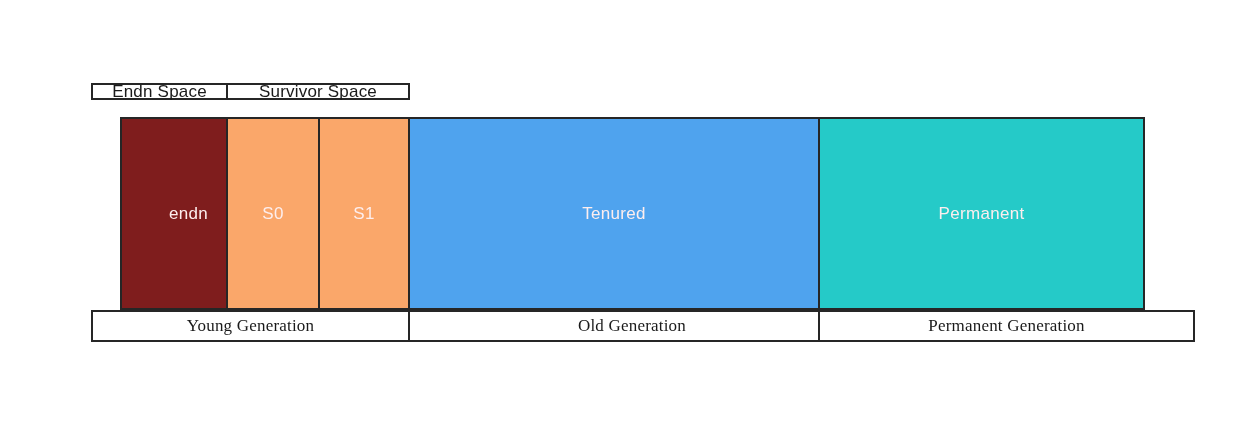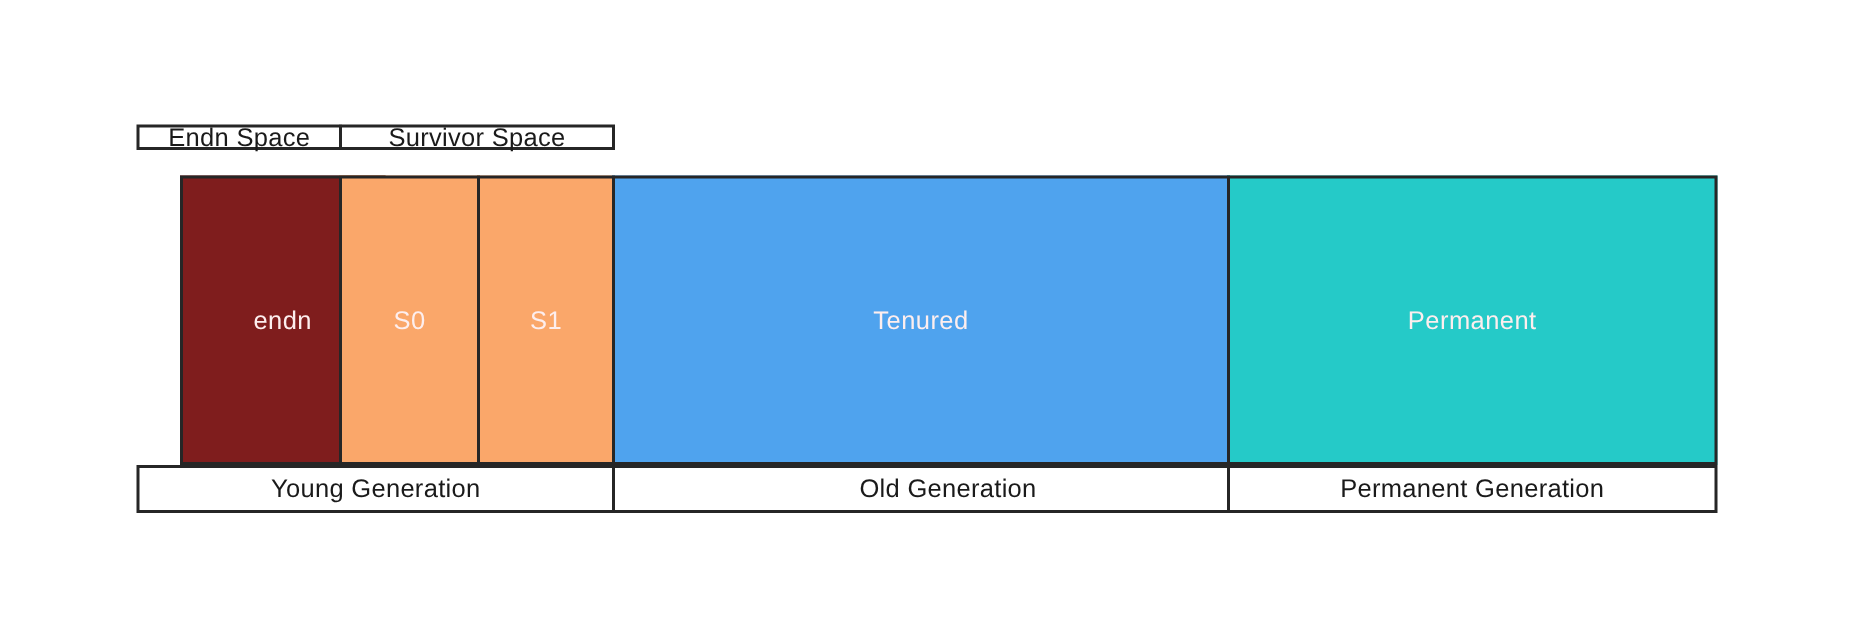--- a/index.html
+++ b/index.html
@@ -63,24 +63,25 @@
   #block-permanent { left: 727px; width: 327px; background: #25cac8; text-align: center; }
 
   
   .bottom-row-cell {
     top: 227px;
     height: 32px;
     background: #ffffff;
     color: #1a1a1a;
     font-size: 17px;
     letter-spacing: 0.2px;
+    font-family: Liberation Serif, serif;
   }
   #bottom-label-young     { left: 0px;   width: 319px; }
   #bottom-label-old       { left: 317px; width: 448px; }
-  #bottom-label-permanent { left: 727px; width: 327px; }
+  #bottom-label-permanent { left: 727px; width: 377px; }
 </style>
 </head>
 <body>
 
 <div id="memory-diagram">
 
   <div class="cell top-row-cell" id="top-label-eden-space">Endn Space</div>
 
   <div class="cell top-row-cell" id="top-label-survivor">Survivor Space</div>
 

